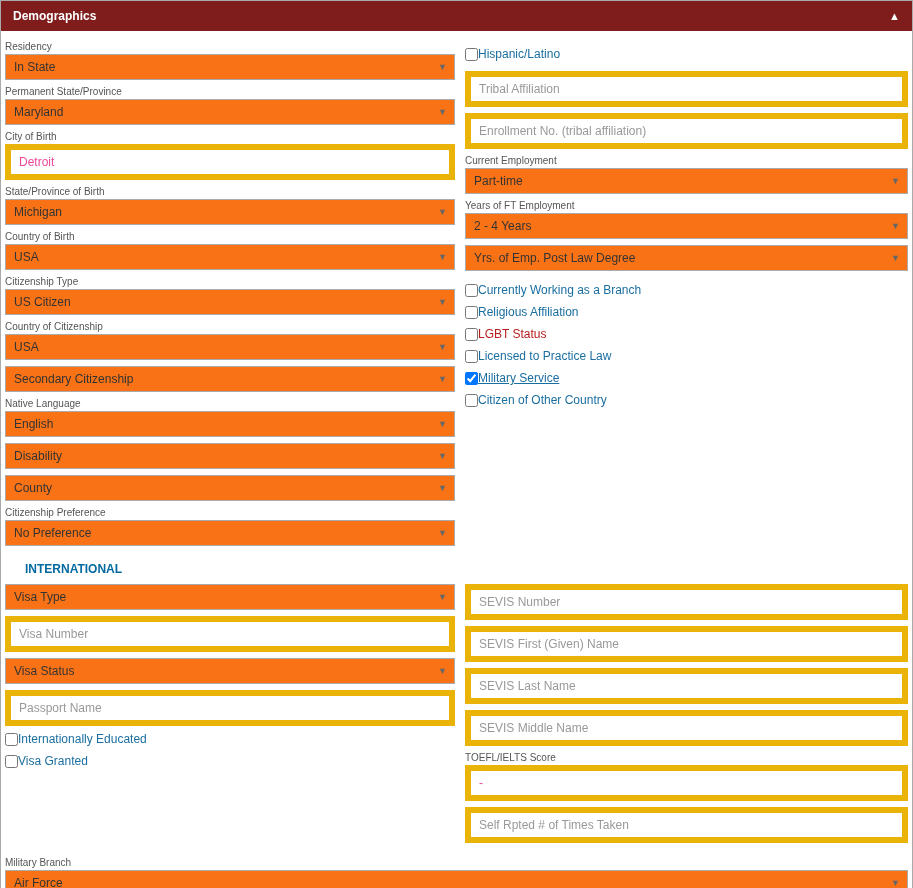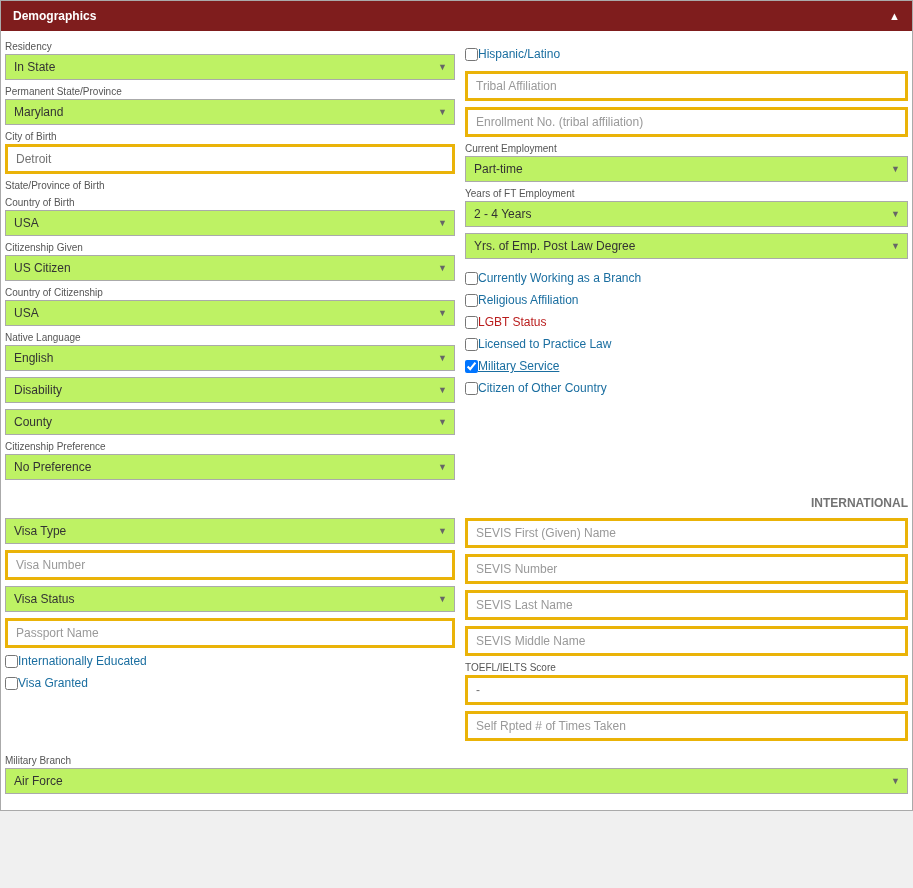--- a/index.html
+++ b/index.html
@@ -22,59 +22,58 @@
     .field-group { margin-bottom: 6px; }
     .field-label { font-size: 10px; color: #555; margin-bottom: 2px; }
     .field-select-wrapper {
       position: relative;
       width: 100%;
     }
     .field-select-wrapper select {
       width: 100%;
       border: 1px solid #aaa;
       padding: 5px 24px 5px 8px;
-      background: #bef264;
+      background: #f97316;
       color: #333;
       font-size: 12px;
       appearance: none;
       -webkit-appearance: none;
       cursor: pointer;
     }
     .field-select-wrapper::after {
       content: "▼";
       font-size: 9px;
       color: #666;
       position: absolute;
       right: 8px;
       top: 50%;
       transform: translateY(-50%);
       pointer-events: none;
     }
     input[type="text"] {
       width: 100%;
-      border: 3px solid #eab308;
+      border: 6px solid #eab308;
       padding: 5px 8px;
       font-size: 12px;
-      color: #737373;
+      color: #ec4899;
     }
     input[type="text"]::placeholder { color: #999; }
     .checkbox-row {
       display: flex;
       align-items: center;
       margin-bottom: 8px;
     }
     .checkbox-row label { color: #1a6ea0; cursor: pointer; font-size: 12px; }
     .checkbox-row input[type="checkbox"] { margin: 0; }
     .section-title {
       font-size: 12px;
       font-weight: bold;
-      color: #737373;
+      color: #0369a1;
       margin: 10px 0 8px 0;
       padding-left: 20px;
-      text-align: right;
     }
     .intl-section { margin-top: 8px; }
     .intl-grid { display: flex; gap: 10px; }
     .intl-left { flex: 0 0 450px; }
     .intl-right { flex: 1; }
     .spacer { height: 6px; }
   </style>
 </head>
 <body>
 
@@ -102,42 +101,54 @@
               <option>Maryland</option>
             </select>
           </div>
         </div>
         <div class="field-group">
           <div class="field-label">City of Birth</div>
           <input type="text" value="Detroit" style="">
         </div>
         <div class="field-group">
           <div class="field-label">State/Province of Birth</div>
+          <div class="field-select-wrapper">
+            <select>
+              <option>Michigan</option>
+            </select>
+          </div>
         </div>
         <div class="field-group">
           <div class="field-label">Country of Birth</div>
           <div class="field-select-wrapper">
             <select>
               <option>USA</option>
             </select>
           </div>
         </div>
         <div class="field-group">
-          <div class="field-label">Citizenship Given</div>
+          <div class="field-label">Citizenship Type</div>
           <div class="field-select-wrapper">
             <select>
               <option>US Citizen</option>
             </select>
           </div>
         </div>
         <div class="field-group">
           <div class="field-label">Country of Citizenship</div>
           <div class="field-select-wrapper">
             <select>
               <option>USA</option>
+            </select>
+          </div>
+        </div>
+        <div class="field-group">
+          <div class="field-select-wrapper">
+            <select>
+              <option>Secondary Citizenship</option>
             </select>
           </div>
         </div>
         <div class="field-group">
           <div class="field-label">Native Language</div>
           <div class="field-select-wrapper">
             <select>
               <option>English</option>
             </select>
           </div>
@@ -258,24 +269,24 @@
             <label for="intl-edu-checkbox" style="color: rgb(26, 110, 160);">Internationally Educated</label>
           </div>
           <div class="checkbox-row">
             <input type="checkbox" id="visa-granted-checkbox" style="">
             <label for="visa-granted-checkbox" style="color: rgb(26, 110, 160);">Visa Granted</label>
           </div>
         </div>
 
         <div class="intl-right">
           <div class="field-group">
+            <input type="text" placeholder="SEVIS Number" style="">
+          </div>
+          <div class="field-group">
             <input type="text" placeholder="SEVIS First (Given) Name" style="">
-          </div>
-          <div class="field-group">
-            <input type="text" placeholder="SEVIS Number" style="">
           </div>
           <div class="field-group">
             <input type="text" placeholder="SEVIS Last Name" style="">
           </div>
           <div class="field-group">
             <input type="text" placeholder="SEVIS Middle Name" style="">
           </div>
           <div class="field-group">
             <div class="field-label">TOEFL/IELTS Score</div>
             <input type="text" value="-" style="">

